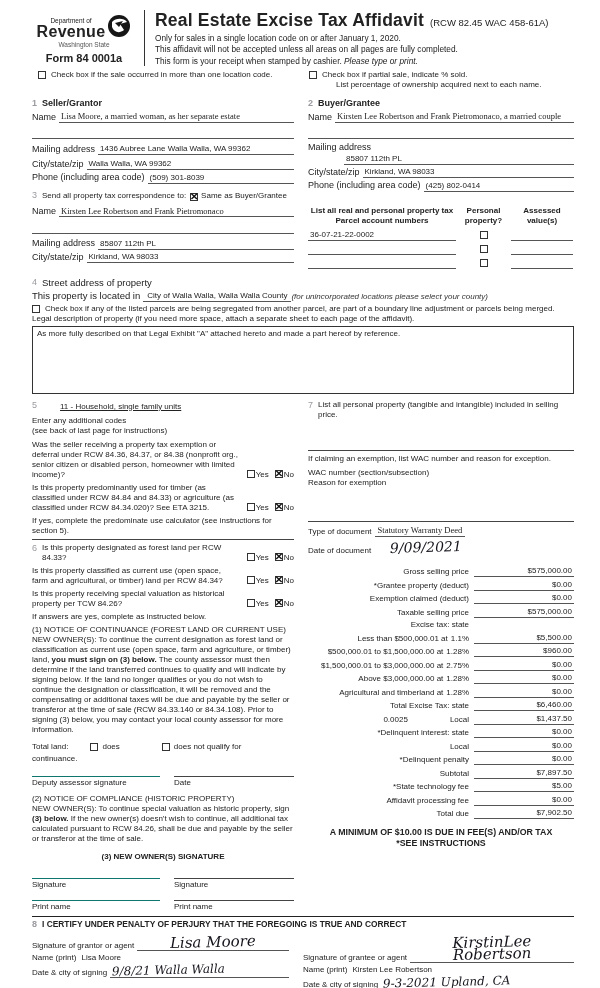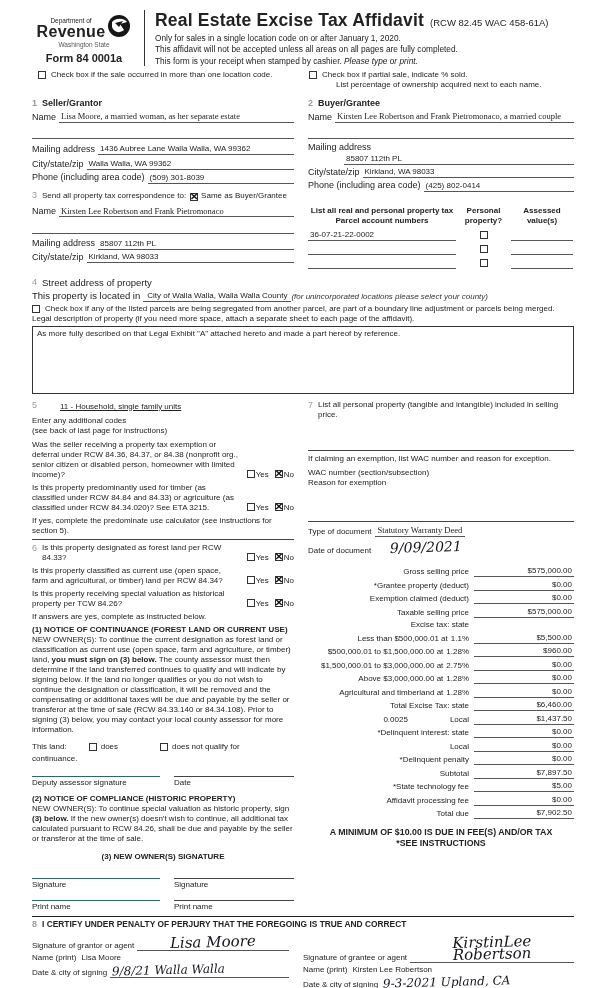--- a/index.html
+++ b/index.html
@@ -58,21 +58,21 @@
   .ptc1 { width:148px; flex:none; }
   .ptc2 { width:55px; flex:none; }
   .ptc3 { width:62px; flex:none; }
   .prow { display:flex; align-items:flex-end; margin-top:4px; }
   .prow .pnum { width:148px; border-bottom:1px solid #555; min-height:9px; padding:0 2px; }
   .prow .pcb { width:55px; text-align:center; }
   .prow .pval { width:62px; border-bottom:1px solid #555; min-height:9px; }
 
   .legalbox { border:1px solid #333; height:68px; padding:2px 4px; margin-top:2px; }
 
-  .notice-title { font-weight:bold; margin-top:3px; }
+  .notice-title { font-weight:normal; margin-top:3px; }
   .para { text-align:left; }
 
   .landrow { display:flex; margin:7px 0 2px 0; }
   .landrow .cb { margin:1px 4px 0 0; }
   .sigpair { display:flex; margin-top:12px; }
   .sigpair .s1 { width:128px; border-top:1px solid #0f766e; margin-right:14px; padding-top:1px; }
   .sigpair .s2 { flex:1; border-top:1px solid #444; padding-top:1px; }
 
   .newowner-title { font-weight:bold; text-align:center; margin:8px 0 2px 0; }
 
@@ -292,21 +292,21 @@
         <span class="yn"><span class="cb"></span><span>Yes</span><span class="cb checked"></span><span>No</span></span>
       </div>
       <div class="q">
         <span class="qtext">Is this property receiving special valuation as historical property per TCW 84.26?</span>
         <span class="yn"><span class="cb"></span><span>Yes</span><span class="cb checked"></span><span>No</span></span>
       </div>
       <div>If answers are yes, complete as instructed below.</div>
       <div class="notice-title">(1) NOTICE OF CONTINUANCE (FOREST LAND OR CURRENT USE)</div>
       <div class="para"><span>NEW OWNER(S): To continue the current designation as forest land or classification as current use (open space, farm and agriculture, or timber) land, </span><b>you must sign on (3) below.</b><span> The county assessor must then determine if the land transferred continues to qualify and will indicate by signing below. If the land no longer qualifies or you do not wish to continue the designation or classification, it will be removed and the compensating or additional taxes will be due and payable by the seller or transferor at the time of sale (RCW 84.33.140 or 84.34.108). Prior to signing (3) below, you may contact your local county assessor for more information.</span></div>
       <div class="landrow">
-        <span>This land:</span>
+        <span>Total land:</span>
         <span class="cb" style="margin-left:22px"></span>
           <span>does</span>
         <span class="cb" style="margin-left:42px"></span>
           <span>does not qualify for</span>
       </div>
       <div>continuance.</div>
       <div class="sigpair">
         <span class="s1">Deputy assessor signature</span>
         <span class="s2">Date</span>
       </div>

